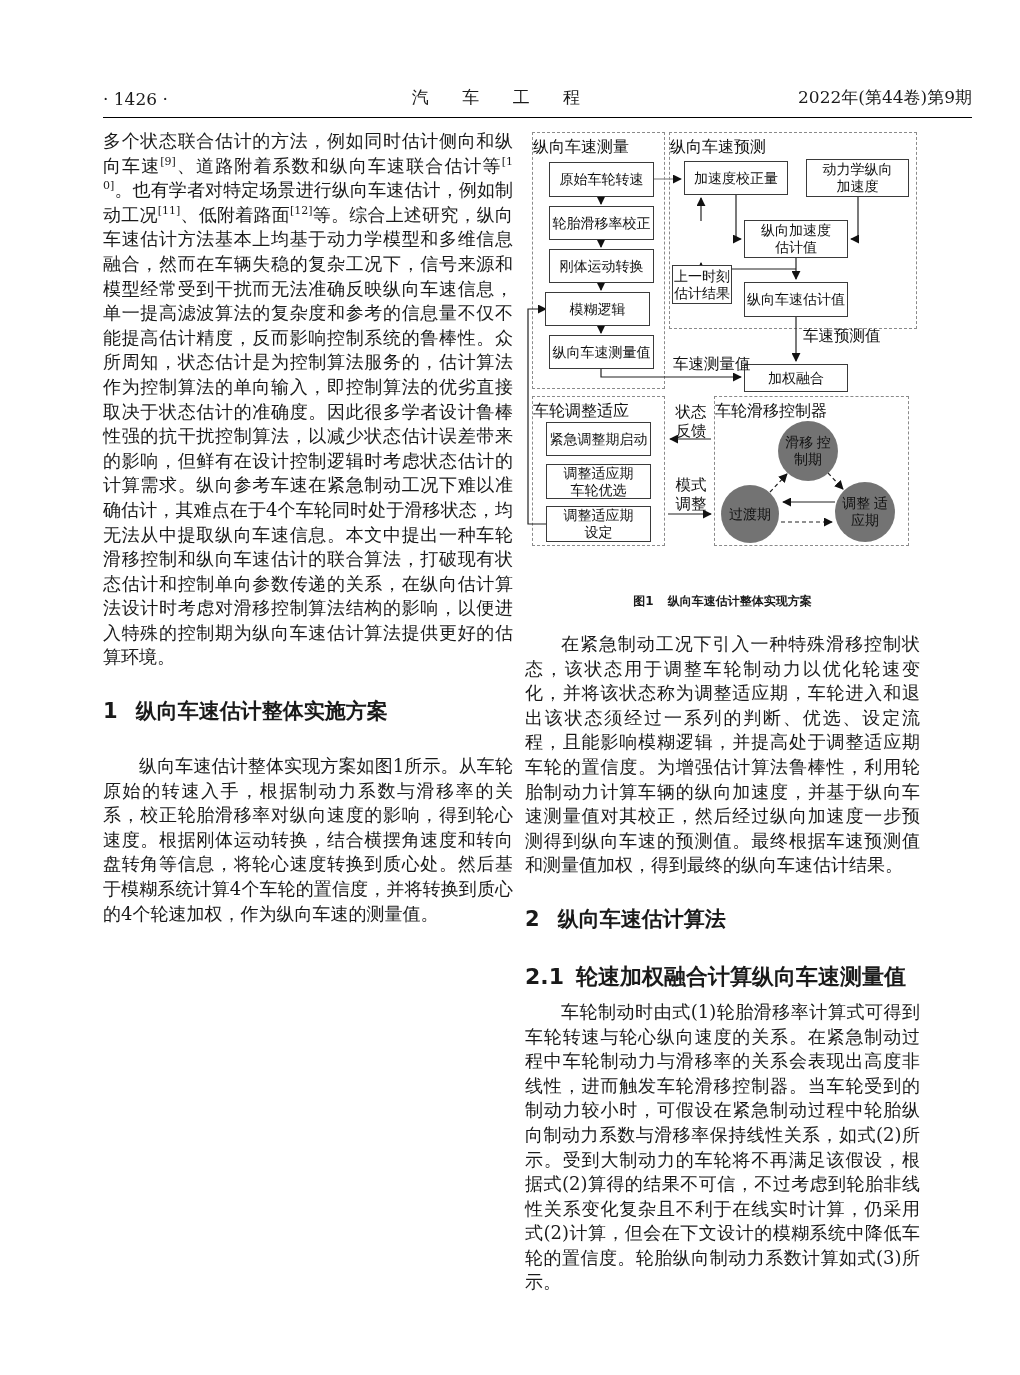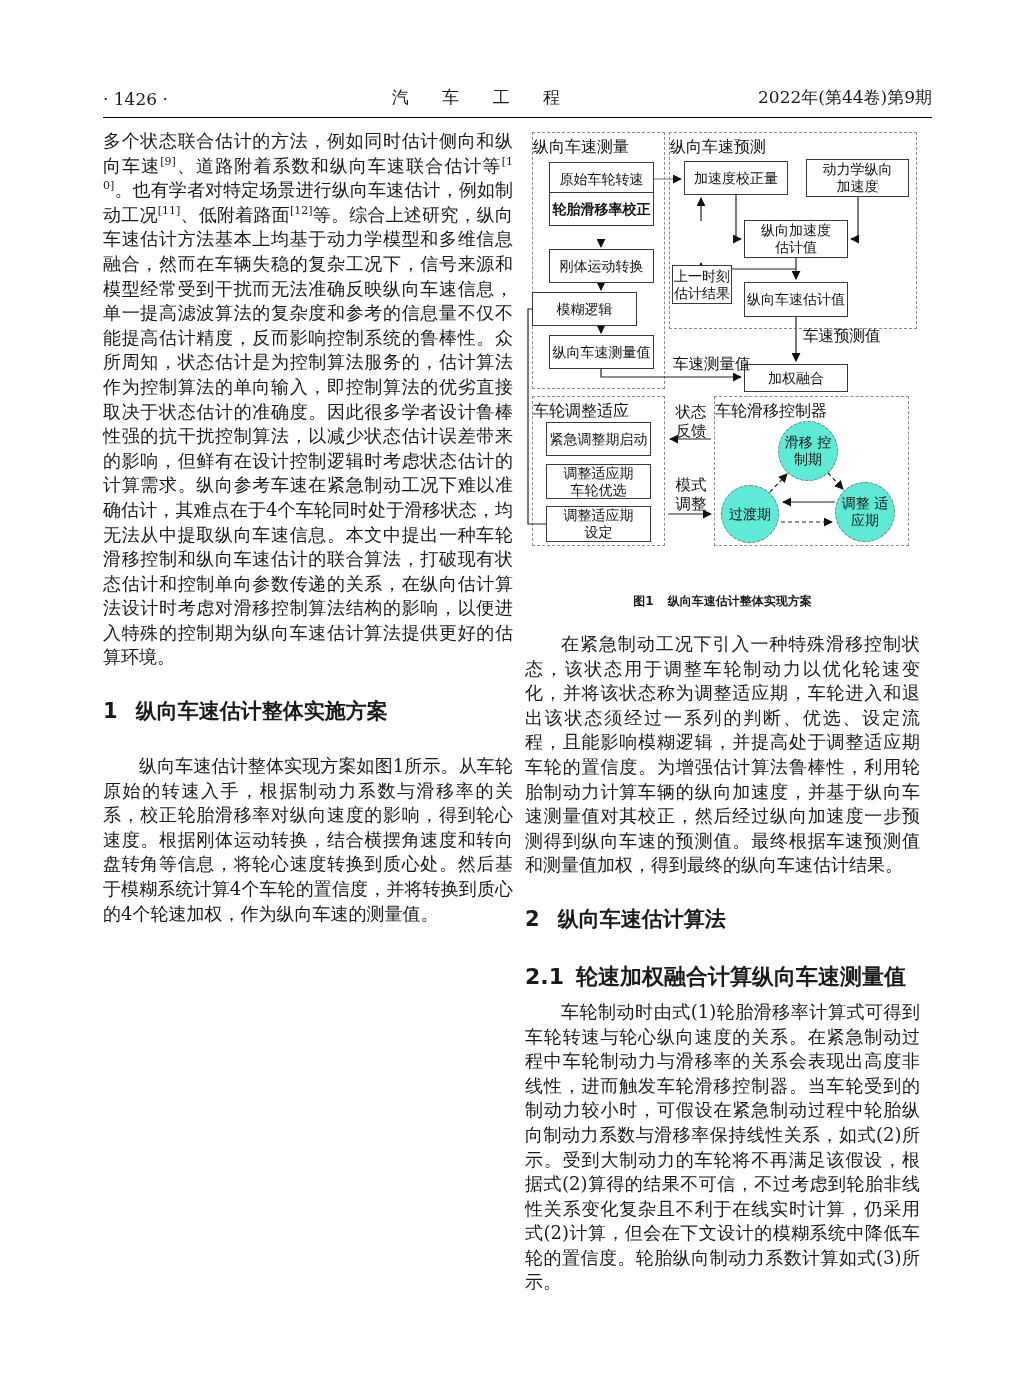--- a/index.html
+++ b/index.html
@@ -1,20 +1,20 @@
 <!DOCTYPE html>
 <html><head>
 <meta charset="utf-8">
 <style>
   * { margin:0; padding:0; box-sizing:border-box; }
   html,body { background:#ffffff; }
   .page {
     width:1020px; height:1343px; background:#ffffff; position:relative;
     font-family:"DejaVu Serif", serif; color:#1a1a1a;
-    padding:86px 88px 0 103px;
+    padding:86px 48px 0 103px;
   }
   .hdr {
     display:flex; justify-content:space-between; align-items:flex-end;
     font-size:17px; padding-bottom:8px; border-bottom:1.5px solid #000;
   }
   .hdr .journal { letter-spacing:14px; margin-left:40px; }
   .cols { display:flex; gap:12px; margin-top:11px; }
   .col-l { width:410px; }
   .col-r { width:395px; }
   p.body {
@@ -43,21 +43,21 @@
   }
   .fnode {
     position:absolute; border:1px solid #3a3a3a; background:#fff;
     display:flex; align-items:center; justify-content:center;
     font-size:14px; line-height:17px; text-align:center; color:#111;
     white-space:pre-line;
   }
   .fcirc {
     position:absolute; border:1px dashed #777; border-radius:50%;
     display:flex; align-items:center; justify-content:center;
-    font-size:14px; line-height:17px; text-align:center; color:#111; background:#5eead4;
+    font-size:14px; line-height:17px; text-align:center; color:#111; background:#737373;font-family:Liberation Serif, serif;
   }
   .elabel {
     position:absolute; font-size:15.5px; color:#111; line-height:19px;
     white-space:pre-line; text-align:center;
   }
   .figcap {
     font-family:"DejaVu Sans", sans-serif; font-weight:bold;
     font-size:12px; text-align:center; margin:10px 0 22px 0;
   }
   .figcap .num { margin-right:14px; }
@@ -136,23 +136,23 @@
             <path d="M143,383 L186,383" marker-end="url(#arr)"></path>
 
             <path d="M245,361 L262,343" stroke-dasharray="4 3" marker-end="url(#arr)"></path>
             <path d="M303,342 L318,358" stroke-dasharray="4 3" marker-end="url(#arr)"></path>
             <path d="M310,371 L258,371" marker-end="url(#arr)"></path>
             <path d="M256,391 L307,391" stroke-dasharray="4 3" marker-end="url(#arr)"></path>
           </g>
         </svg>
 
         <div class="fnode" style="left:24px; top:31px; width:105px; height:35px;">原始车轮转速</div>
-        <div class="fnode" style="left:24px; top:61px; width:105px; height:34px;font-weight:bold;">轮胎滑移率校正</div>
+        <div class="fnode" style="left:24px; top:75px; width:105px; height:34px;">轮胎滑移率校正</div>
         <div class="fnode" style="left:24px; top:118px; width:105px; height:34px;">刚体运动转换</div>
-        <div class="fnode" style="left:7px; top:161px; width:105px; height:34px;">模糊逻辑</div>
+        <div class="fnode" style="left:20px; top:161px; width:105px; height:34px;">模糊逻辑</div>
         <div class="fnode" style="left:24px; top:204px; width:105px; height:34px;">纵向车速测量值</div>
 
         <div class="fnode" style="left:159px; top:30px; width:104px; height:34px;">加速度校正量</div>
         <div class="fnode" style="left:281px; top:28px; width:103px; height:38px;">动力学纵向
 加速度</div>
         <div class="fnode" style="left:147px; top:90px; width:60px; height:39px;margin-top:44px;">上一时刻
 估计结果</div>
         <div class="fnode" style="left:219px; top:89px; width:104px; height:38px;">纵向加速度
 估计值</div>
         <div class="fnode" style="left:219px; top:151px; width:104px; height:35px;">纵向车速估计值</div>

